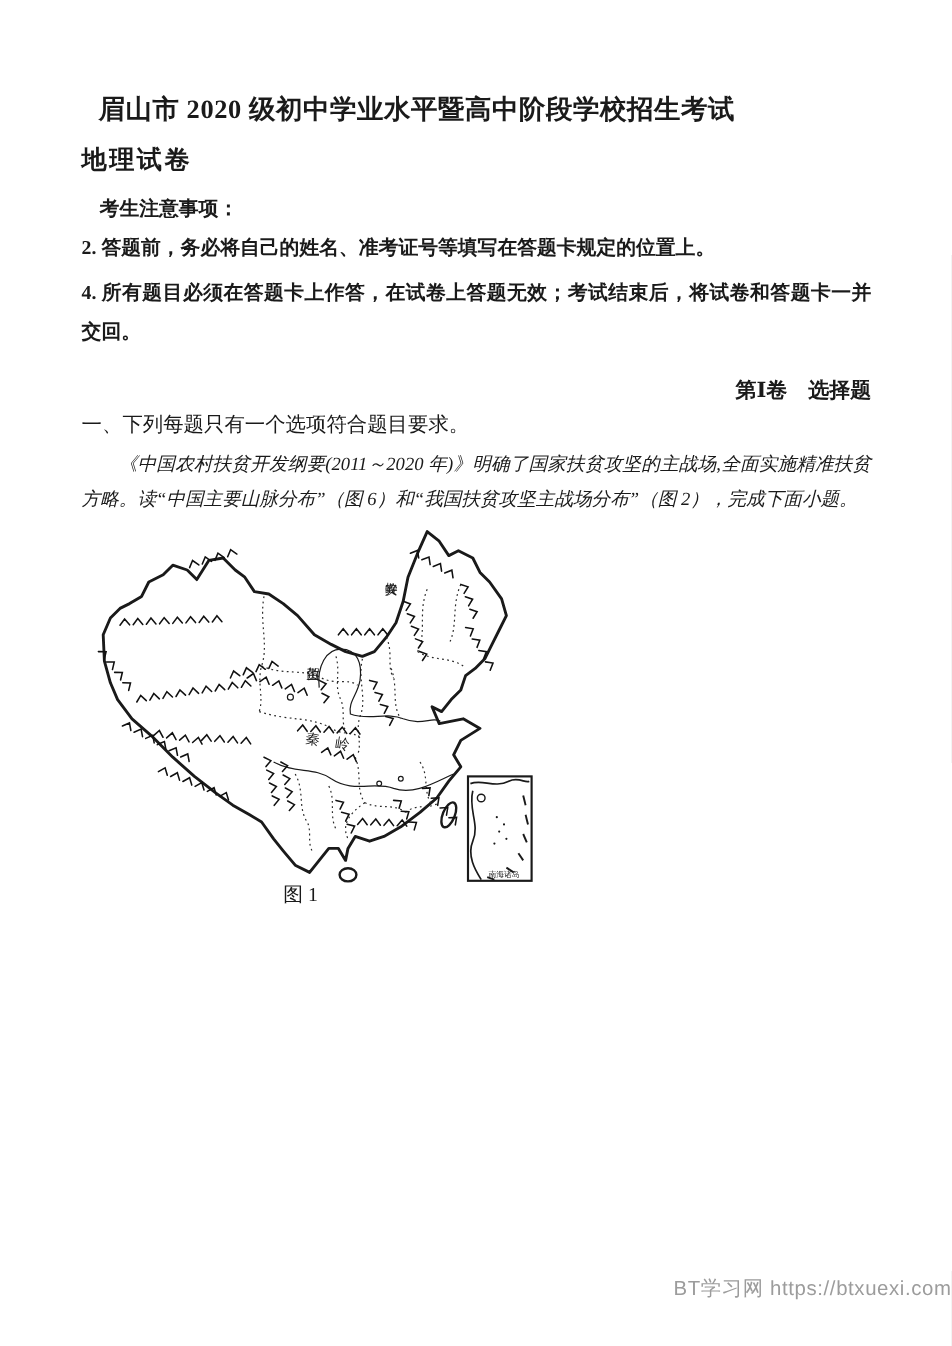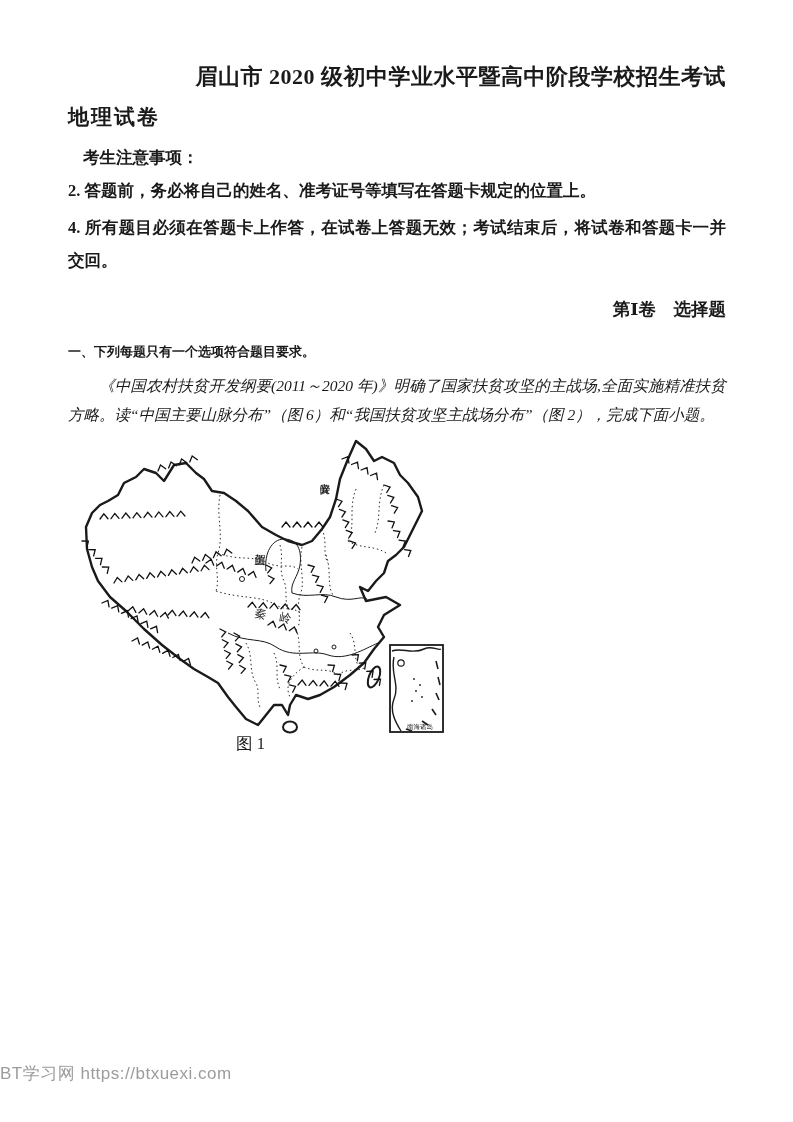--- a/index.html
+++ b/index.html
@@ -6,34 +6,34 @@
   .page{
     position:relative;
     width:793px;height:1122px;
     margin:0 auto;
     background:#ffffff;
     overflow:hidden;
     color:#1a1a1a;
     font-family:"Liberation Serif","DejaVu Serif",serif;
   }
   .content{position:absolute;left:68px;top:62px;width:658px;}
-  .doc-title{margin:0;font-size:22px;line-height:30px;font-weight:700;text-align:right;letter-spacing:0.5px;}
+  .doc-title{margin:14px;font-size:22px;line-height:30px;font-weight:700;text-align:left;letter-spacing:0.5px;}
   .doc-subtitle{margin:12px 0 0;font-size:21px;line-height:26px;font-weight:700;text-align:left;letter-spacing:2px;}
   .notice-heading{margin:16px 15px 0;font-size:16.5px;line-height:24px;font-weight:700;}
   .notice-item{margin:4px 0 0;font-size:16.5px;font-weight:700;line-height:33px;text-align:justify;}
   .part-title{margin:18px 0 0;font-size:17.5px;line-height:28px;font-weight:700;text-align:right;}
-  .instruction{margin:16px 0 0;font-size:13px;line-height:26px;font-weight:700;text-align:justify;}
+  .instruction{margin:2px 0 0;font-size:17px;line-height:26px;font-weight:400;text-align:justify;}
   .intro{margin:6px 0 0;font-size:15.5px;line-height:29px;font-weight:400;font-style:italic;text-indent:2em;text-align:justify;}
   .map-wrap{margin:4px 0 0 2px;width:392px;}
   .map-wrap svg{display:block;}
   .map-wrap text{font-family:"Liberation Serif","DejaVu Serif",serif;fill:#1a1a1a;}
   .vtext{writing-mode:vertical-rl;text-orientation:upright;}
   .footer{
     position:absolute;left:0;top:1062px;width:100%;
-    text-align:left;
+    text-align:right;
     font-family:"Liberation Sans","DejaVu Sans",sans-serif;
     font-size:17px;color:#9c9c9c;letter-spacing:0.5px;
   }
 </style>
 </head>
 <body>
 
 <div class="page">
   <div class="content">
 

